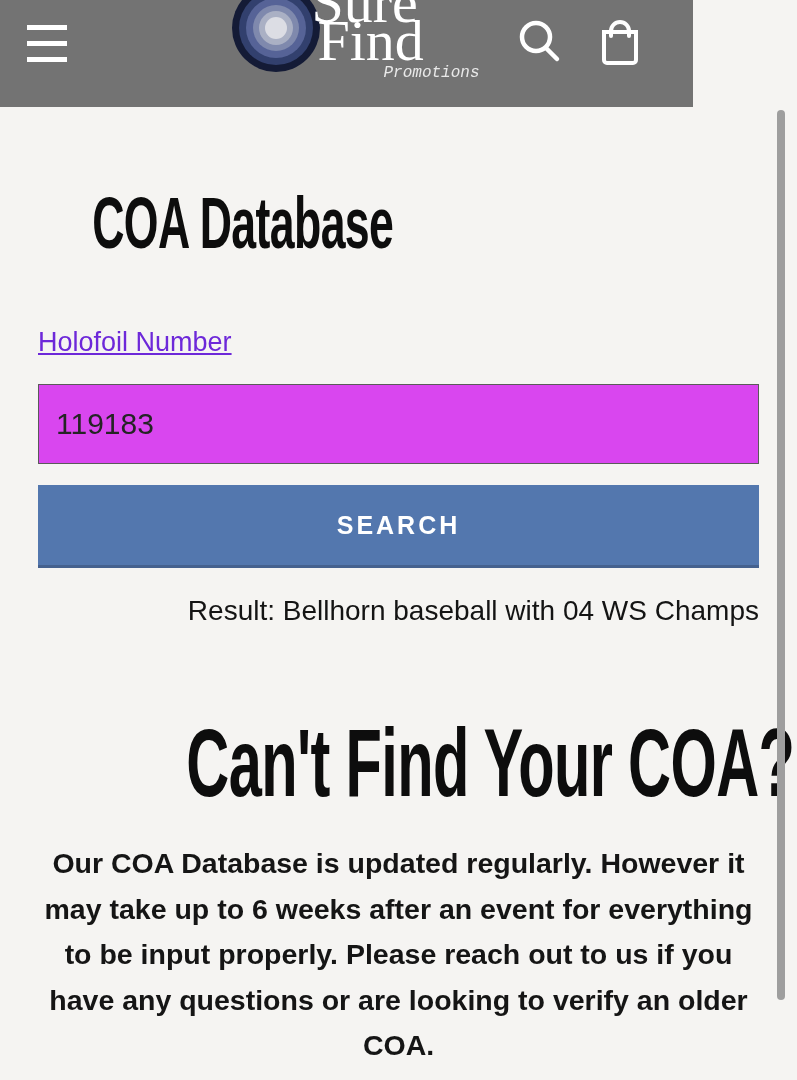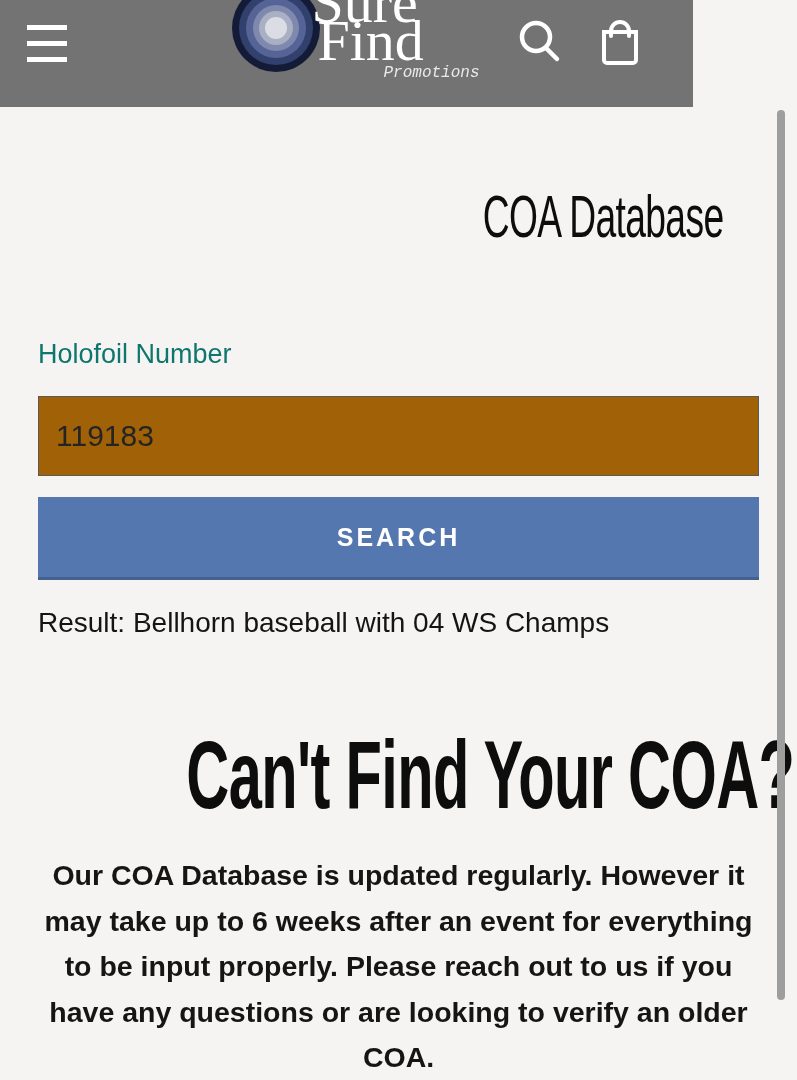--- a/index.html
+++ b/index.html
@@ -45,43 +45,44 @@
     font-family: Liberation Mono, monospace;
     font-style: italic; font-size: 16px; color: #e9e9e9; white-space: nowrap;
   }
   .icon-btn { position: absolute; top: 18px; width: 48px; height: 48px; cursor: pointer; }
   .icon-search { right: 130px; }
   .icon-bag { right: 49px; }
   
   .main { position: absolute; top: 107px; left: 0; width: 797px; }
   .page-title {
     margin-top: 80px;
-    text-align: right;
-    font-weight: normal;
-    font-size: 60px;
+    text-align: left;
+    font-weight: bold;
+    font-size: 72px;
     line-height: 1;
     color: #0d0d0d;
     white-space: nowrap;
   }
   .page-title .condense, .sub-heading .condense {
     display: inline-block;
     transform: scaleX(0.62);
     transform-origin: center;
     letter-spacing: -1px;
   }
   .form-area { padding: 0 38px; }
   .field-label {
-    margin-top: 92px;
+    margin-top: 68px;
     font-size: 27px;
-    color: #0f766e;
+    color: #6d28d9;
+    text-decoration: underline;
   }
   .holofoil-input {
     margin-top: 26px;
     width: 721px; height: 80px;
-    background: #a16207;
+    background: #d946ef;
     border: 1px solid #5a5a5a;
     font-family: "Liberation Sans", sans-serif;
     font-size: 30px;
     color: #242424;
     padding: 0 17px;
     outline: none;
     display: block;
   }
   .search-btn {
     margin-top: 21px;
@@ -93,20 +94,21 @@
     font-weight: bold;
     font-size: 25px;
     letter-spacing: 3px;
     cursor: pointer;
     display: block;
   }
   .result-text {
     margin-top: 27px;
     font-size: 28px;
     color: #141414;
+    text-align: right;
   }
   .sub-heading {
     margin-top: 88px;
     text-align: center;
     font-weight: bold;
     font-size: 96px;
     line-height: 1;
     color: #0d0d0d;
     white-space: nowrap;
   }

